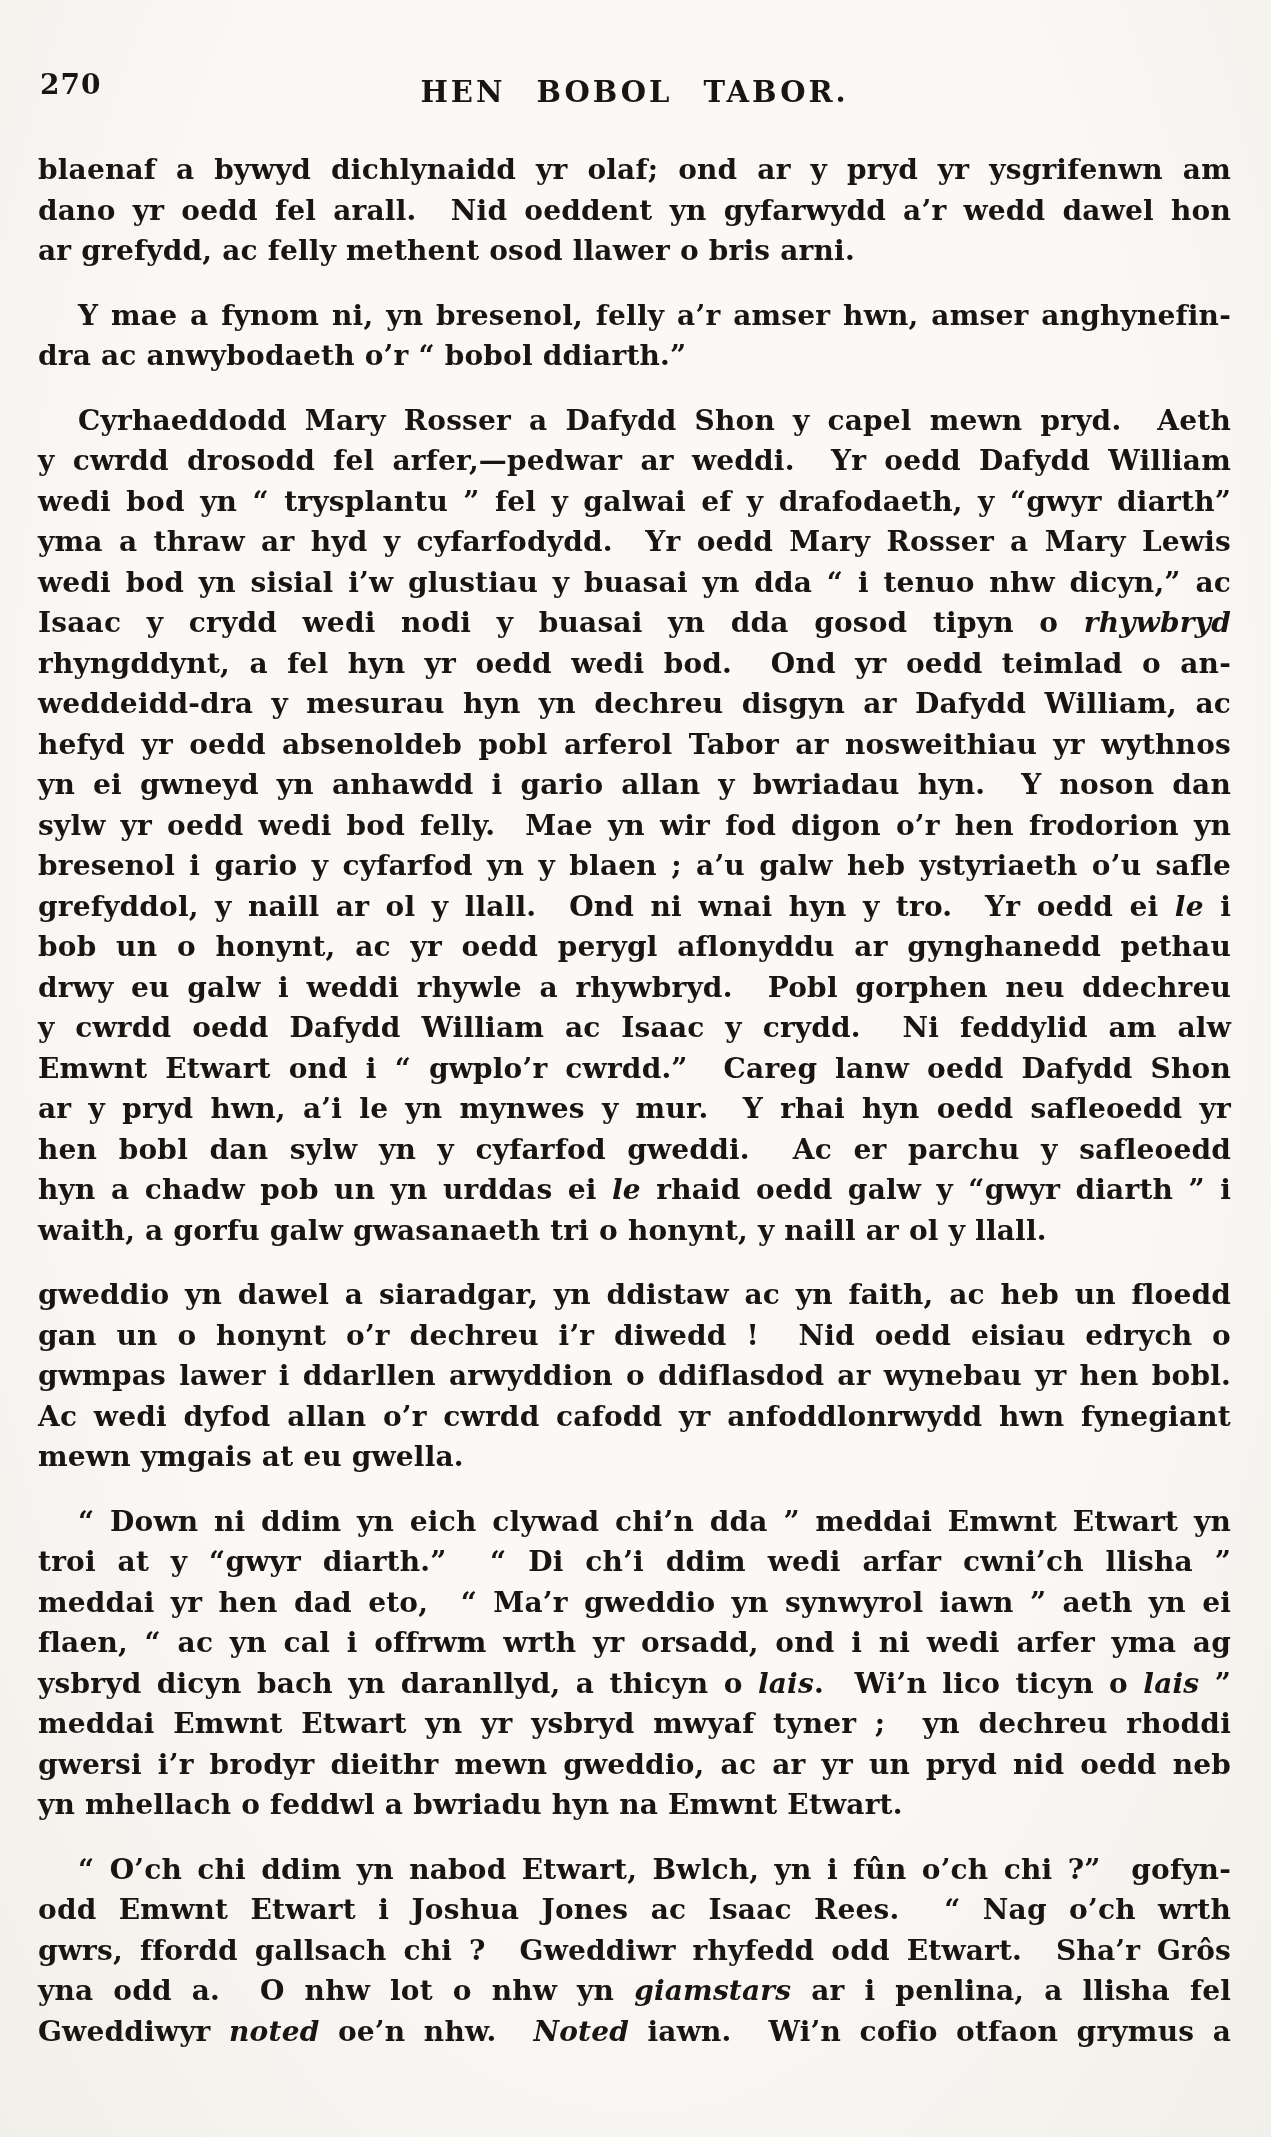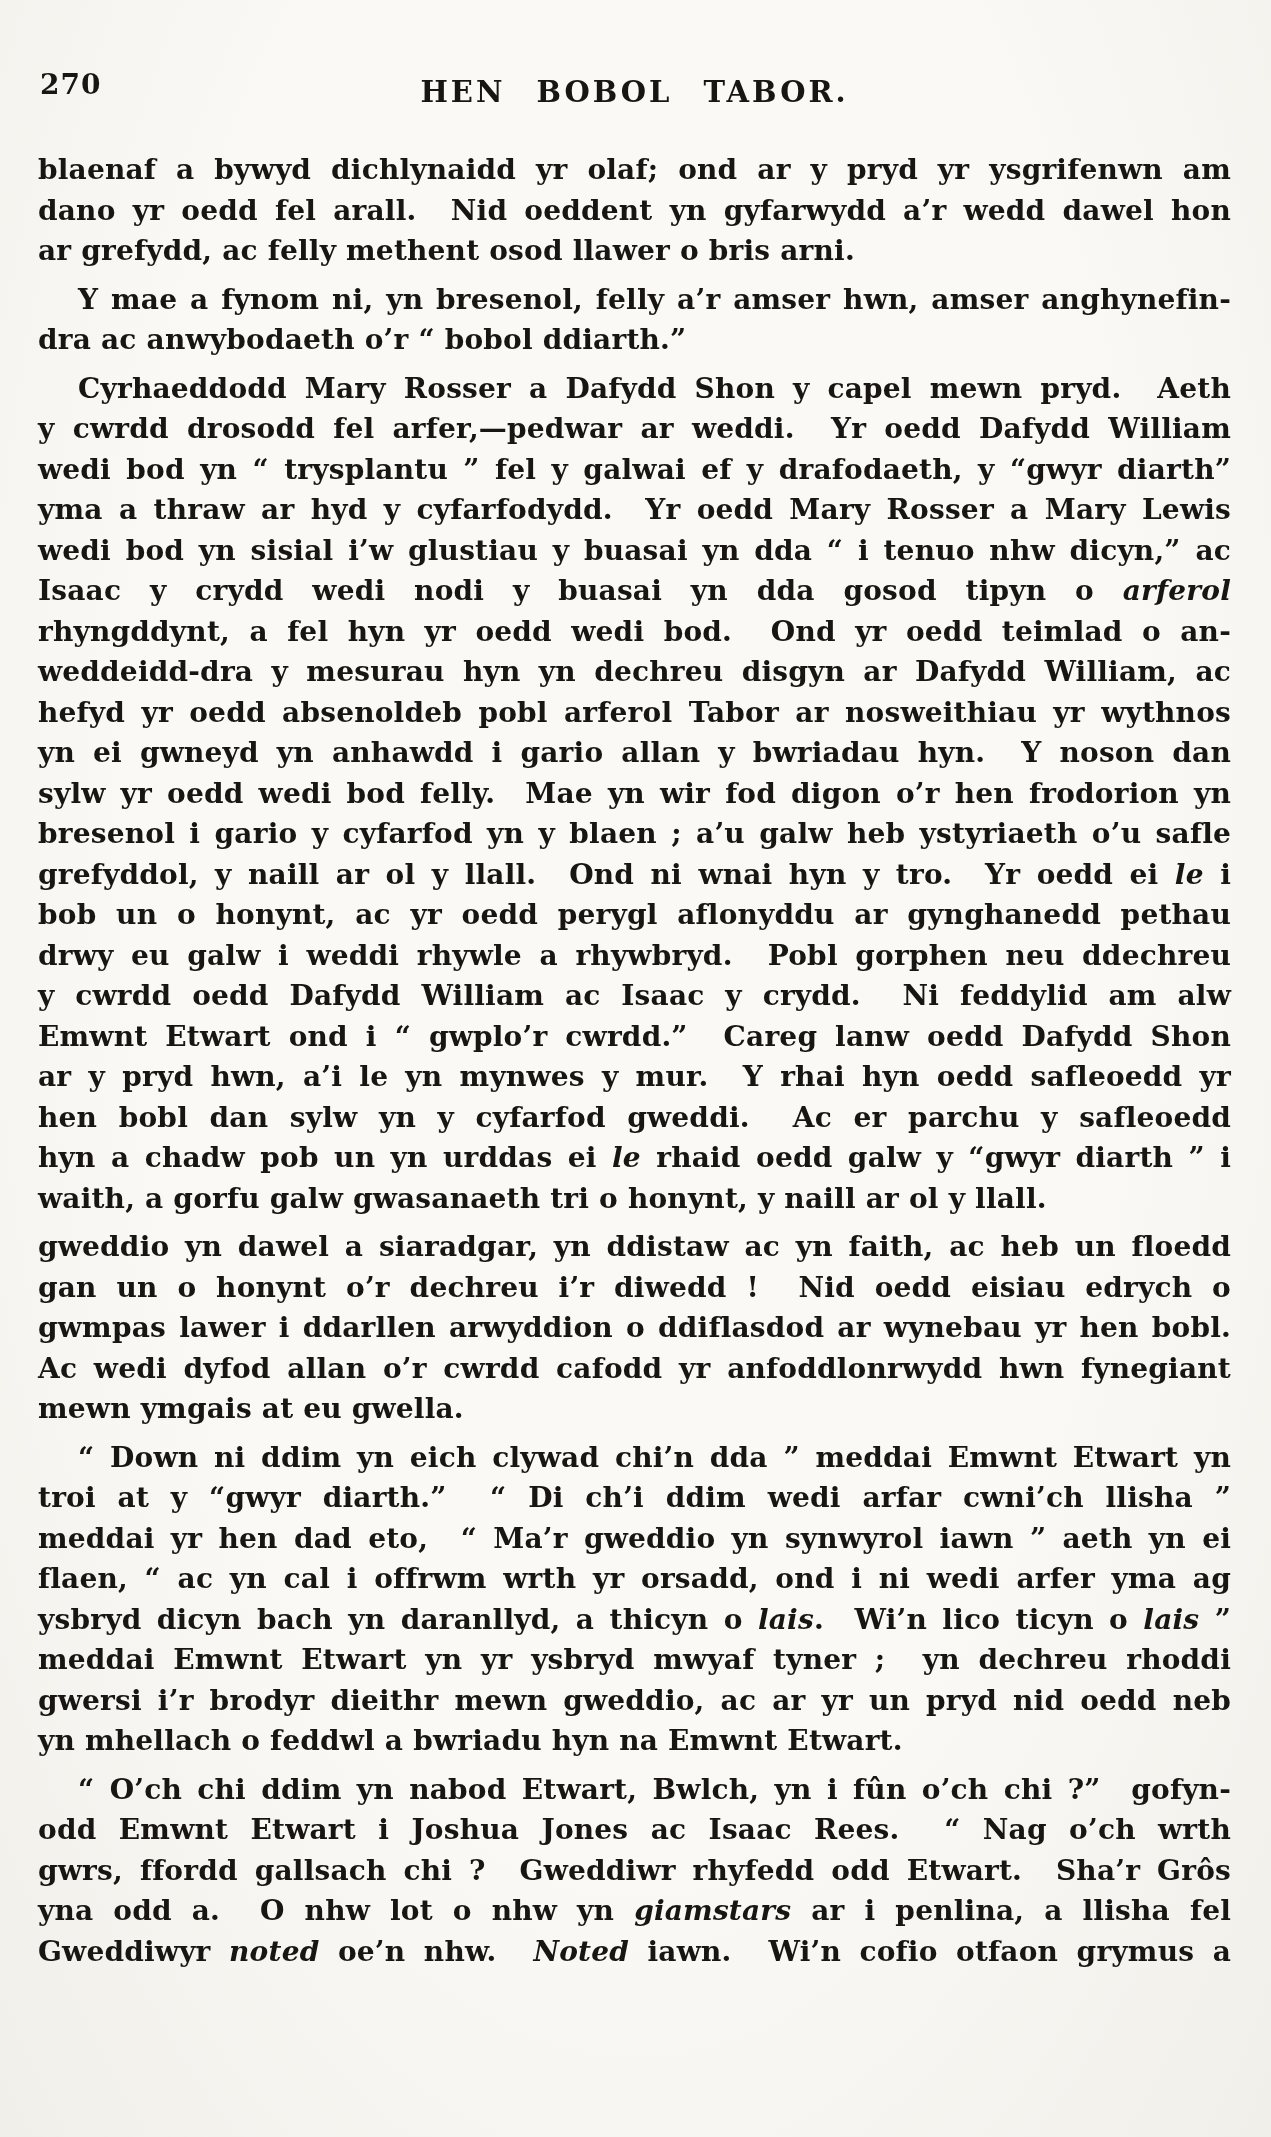--- a/index.html
+++ b/index.html
@@ -42,21 +42,21 @@
     letter-spacing:3px;
     word-spacing:18px;
   }
   .page-body{
     position:absolute;
     top:150px;
     left:38px;
     width:1193px;
   }
   .para{margin:0;}
-  .para + .para{margin-top:8px;}
+  .para + .para{margin-top:24px;}
   .line{
     font-size:28px;
     line-height:40.5px;
     font-weight:700;
     letter-spacing:0.2px;
     white-space:pre-wrap;
     text-align:justify;
     text-align-last:justify;
   }
   .line.last{
@@ -87,21 +87,21 @@
       <div class="para indented">
         <div class="line first"><span>Y mae a fynom ni, yn bresenol, felly a’r amser hwn, amser anghynefin-</span></div>
         <div class="line last"><span>dra ac anwybodaeth o’r “ bobol ddiarth.”</span></div>
       </div>
       <div class="para indented">
         <div class="line first"><span>Cyrhaeddodd Mary Rosser a Dafydd Shon y capel mewn pryd.  Aeth</span></div>
         <div class="line"><span>y cwrdd drosodd fel arfer,—pedwar ar weddi.  Yr oedd Dafydd William</span></div>
         <div class="line"><span>wedi bod yn “ trysplantu ” fel y galwai ef y drafodaeth, y “gwyr diarth”</span></div>
         <div class="line"><span>yma a thraw ar hyd y cyfarfodydd.  Yr oedd Mary Rosser a Mary Lewis</span></div>
         <div class="line"><span>wedi bod yn sisial i’w glustiau y buasai yn dda “ i tenuo nhw dicyn,” ac</span></div>
-        <div class="line"><span>Isaac y crydd wedi nodi y buasai yn dda gosod tipyn o </span><i>arferol</i></div>
+        <div class="line"><span>Isaac y crydd wedi nodi y buasai yn dda gosod tipyn o </span><i>rhywbryd</i></div>
         <div class="line"><span>rhyngddynt, a fel hyn yr oedd wedi bod.  Ond yr oedd teimlad o an-</span></div>
         <div class="line"><span>weddeidd-dra y mesurau hyn yn dechreu disgyn ar Dafydd William, ac</span></div>
         <div class="line"><span>hefyd yr oedd absenoldeb pobl arferol Tabor ar nosweithiau yr wythnos</span></div>
         <div class="line"><span>yn ei gwneyd yn anhawdd i gario allan y bwriadau hyn.  Y noson dan</span></div>
         <div class="line"><span>sylw yr oedd wedi bod felly.  Mae yn wir fod digon o’r hen frodorion yn</span></div>
         <div class="line"><span>bresenol i gario y cyfarfod yn y blaen ; a’u galw heb ystyriaeth o’u safle</span></div>
         <div class="line"><span>grefyddol, y naill ar ol y llall.  Ond ni wnai hyn y tro.  Yr oedd ei </span><i>le</i><span> i</span></div>
         <div class="line"><span>bob un o honynt, ac yr oedd perygl aflonyddu ar gynghanedd pethau</span></div>
         <div class="line"><span>drwy eu galw i weddi rhywle a rhywbryd.  Pobl gorphen neu ddechreu</span></div>
         <div class="line"><span>y cwrdd oedd Dafydd William ac Isaac y crydd.  Ni feddylid am alw</span></div>

